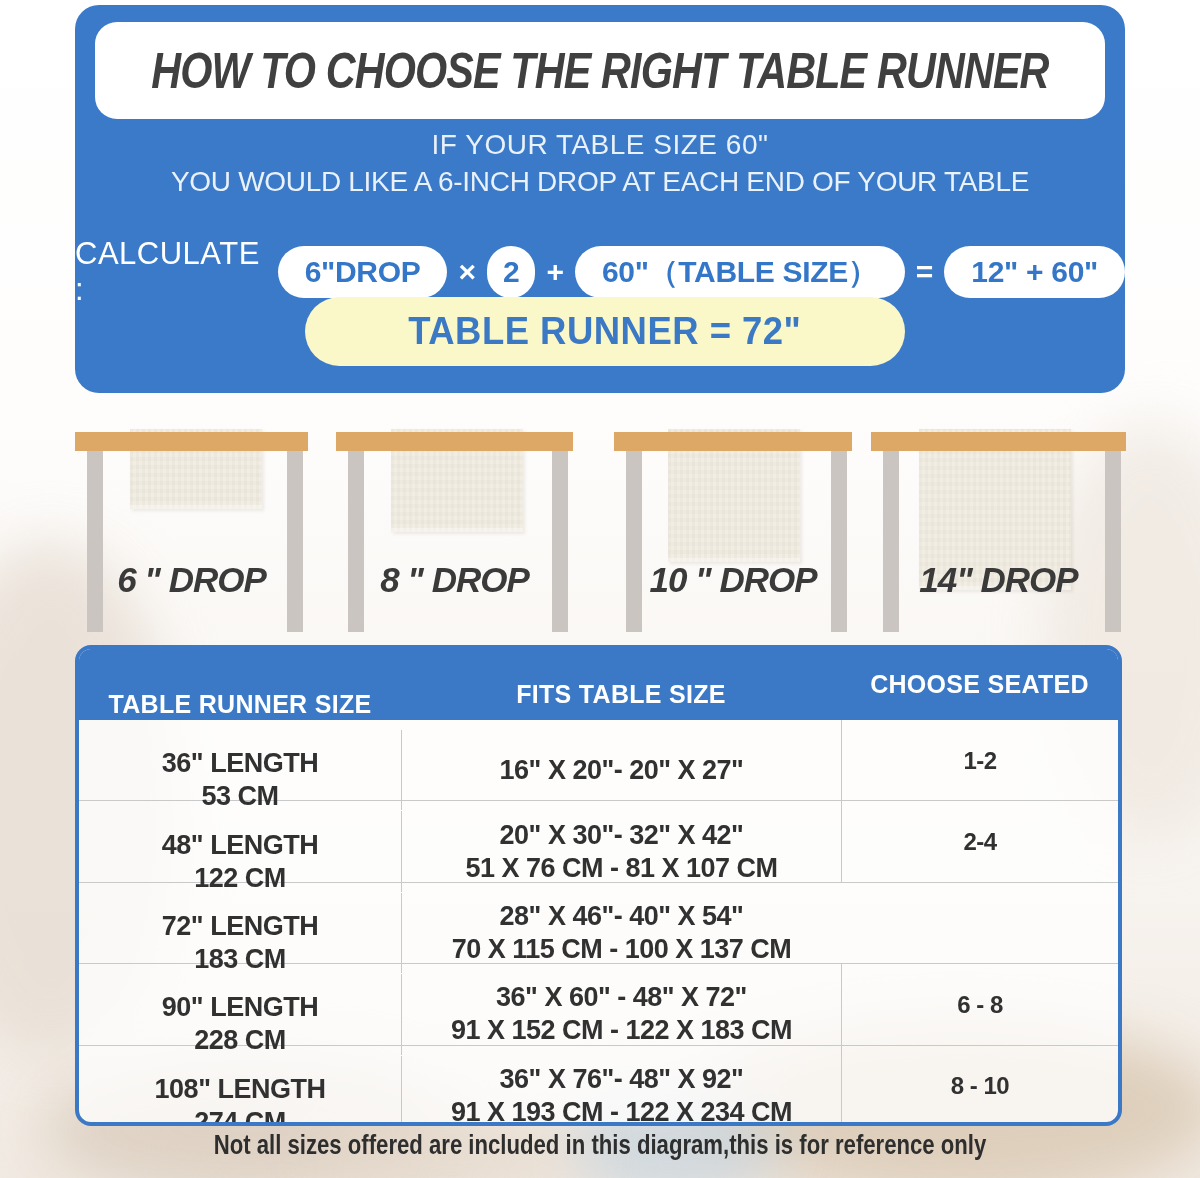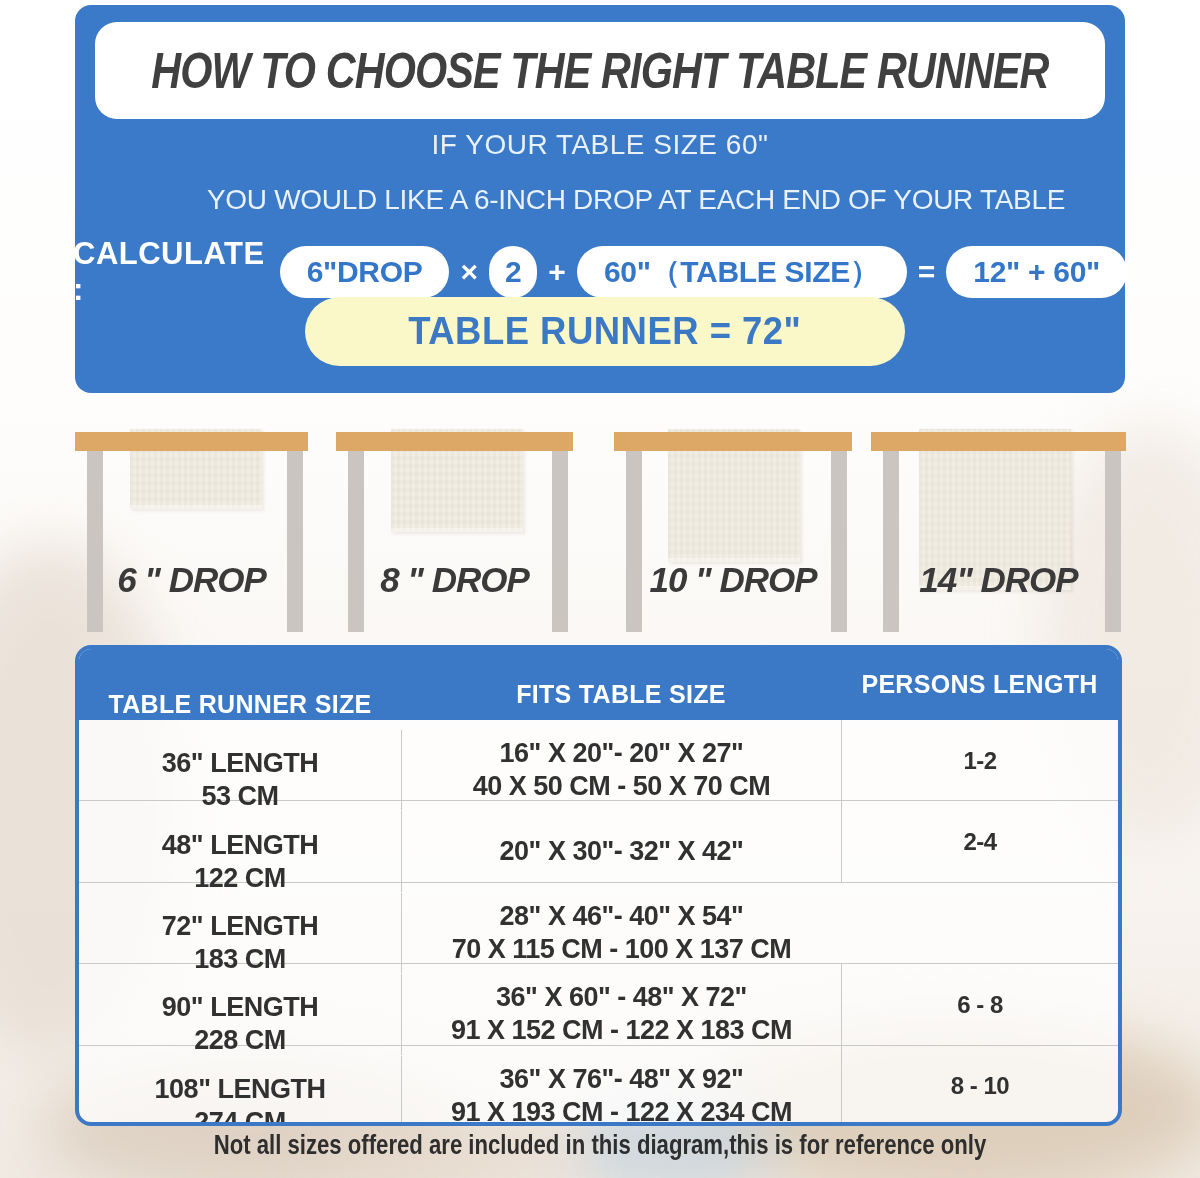--- a/index.html
+++ b/index.html
@@ -10,27 +10,27 @@
   .backdrop{position:absolute;inset:0;background:linear-gradient(180deg,#ffffff 0%,#fefdfc 35%,#f7f3ee 75%,#f1eae2 100%);}
   .blob{position:absolute;border-radius:50%;filter:blur(28px);}
   .blob.b1{left:-80px;top:540px;width:260px;height:520px;background:#e7ddd3;opacity:.8;}
   .blob.b2{right:-60px;top:420px;width:220px;height:420px;background:#efe8e0;opacity:.8;}
   .blob.b3{left:40px;top:1060px;width:420px;height:140px;background:#ddd0c2;opacity:.9;}
   .blob.b4{right:-20px;top:1020px;width:520px;height:180px;background:#dcccb8;opacity:.9;}
   .blob.b5{left:560px;top:1090px;width:220px;height:110px;background:#c9d4dc;opacity:.8;}
   .blob.b6{left:320px;top:1110px;width:260px;height:90px;background:#e6dacd;opacity:.8;}
 
   
-  .top-panel{position:absolute;left:75px;top:5px;width:1050px;height:388px;background:#3a7ac8;border-radius:16px;}
+  .top-panel{position:absolute;left:75px;top:5px;width:1050px;height:388px;background:#3a7ac8;border-radius:24px;}
   .title-box{position:absolute;left:20px;top:17px;width:1010px;height:97px;background:#ffffff;border-radius:22px;display:flex;align-items:center;justify-content:center;}
   .title-box h1{margin:0;font-size:47px;font-weight:bold;font-style:italic;color:#404040;white-space:nowrap;transform:scaleX(.88) scaleY(1.08);letter-spacing:-1px;}
   .sub1{position:absolute;left:0;width:100%;top:124px;text-align:center;color:#e9f1fa;font-size:28px;letter-spacing:.5px;}
-  .sub2{position:absolute;left:0;width:100%;top:179px;text-align:center;color:#e9f1fa;font-size:28px;letter-spacing:-.3px;padding-left:36px;}
+  .sub2{position:absolute;left:0;width:100%;top:161px;text-align:center;color:#e9f1fa;font-size:28px;letter-spacing:-.3px;}
   .calc-row{position:absolute;left:0;top:231px;width:100%;display:flex;align-items:center;justify-content:center;gap:11px;}
-  .calc-label{color:#ffffff;font-weight:bold;font-size:31px;letter-spacing:.5px;margin-right:4px;}
+  .calc-label{color:#ffffff;font-weight:normal;font-size:31px;letter-spacing:.5px;margin-right:4px;}
   .pill{background:#ffffff;color:#3476c7;font-weight:bold;font-size:30px;height:52px;line-height:52px;border-radius:27px;padding:0 27px;white-space:nowrap;letter-spacing:-.3px;}
   .pill.small{padding:0 16px;border-radius:26px;}
   .op{color:#ffffff;font-weight:bold;font-size:30px;}
   .result-pill{position:absolute;left:230px;top:292px;width:600px;height:69px;background:#faf7c8;border-radius:35px;display:flex;align-items:center;justify-content:center;}
   .result-pill span{color:#3c79c4;font-weight:bold;font-size:38px;letter-spacing:.5px;transform:scaleX(.96);}
 
   
   .drops{position:absolute;left:75px;top:427px;width:1050px;height:210px;}
   .fig{position:absolute;top:0;height:210px;}
   .fig.f0{left:0;width:233px;}
@@ -136,44 +136,44 @@
       <div class="leg left"></div>
       <div class="leg right"></div>
       <div class="drop-label">14" DROP</div>
     </div>
   </div>
 
   <div class="chart">
     <div class="chart-head">
       <div class="hc c1">TABLE RUNNER SIZE</div>
       <div class="hc c2">FITS TABLE SIZE</div>
-      <div class="hc c3">PERSONS LENGTH</div>
+      <div class="hc c3">CHOOSE SEATED</div>
     </div>
 
     <div class="row">
       <div class="cell c1">
         <span>36" LENGTH</span>
         <span>53 CM</span>
       </div>
       <div class="cell c2">
         <span>16" X 20"- 20" X 27"</span>
-        <span>40 X 50 CM - 50 X 70 CM</span>
       </div>
       <div class="cell c3">
         <span>1-2</span>
       </div>
     </div>
 
     <div class="row">
       <div class="cell c1">
         <span>48" LENGTH</span>
         <span>122 CM</span>
       </div>
       <div class="cell c2">
         <span>20" X 30"- 32" X 42"</span>
+        <span>51 X 76 CM - 81 X 107 CM</span>
       </div>
       <div class="cell c3">
         <span>2-4</span>
       </div>
     </div>
 
     <div class="row">
       <div class="cell c1">
         <span>72" LENGTH</span>
         <span>183 CM</span>

